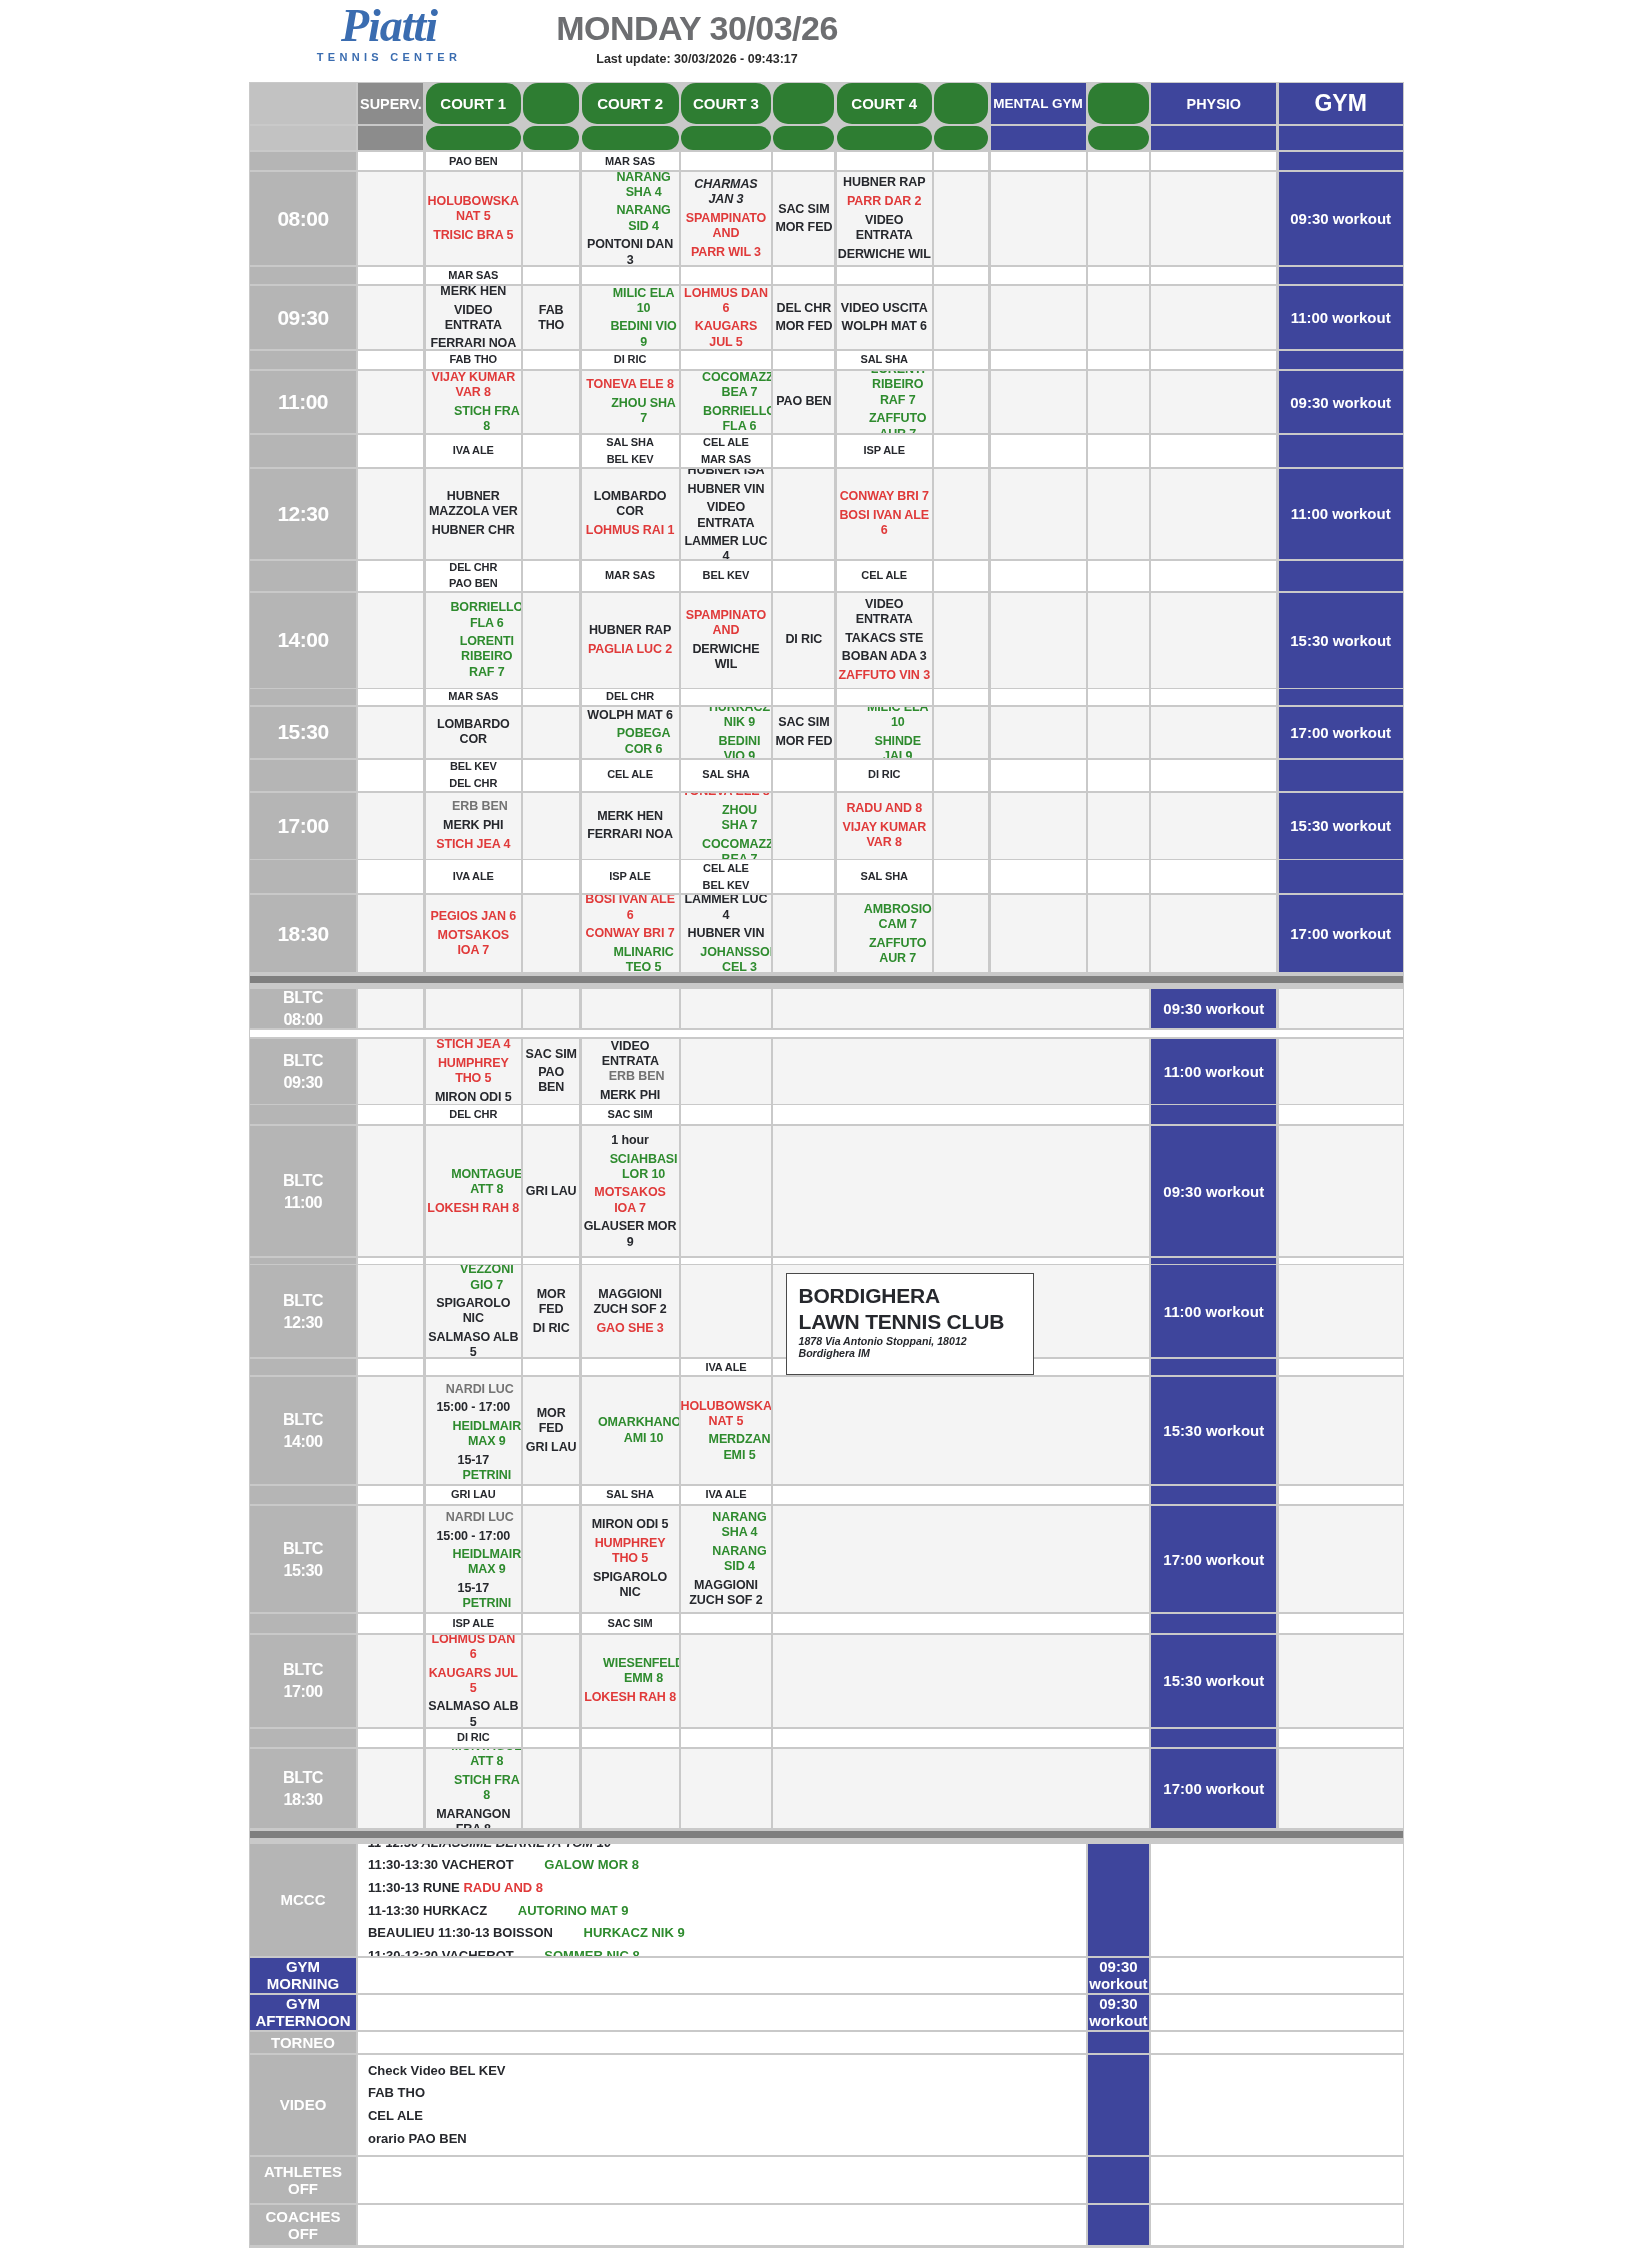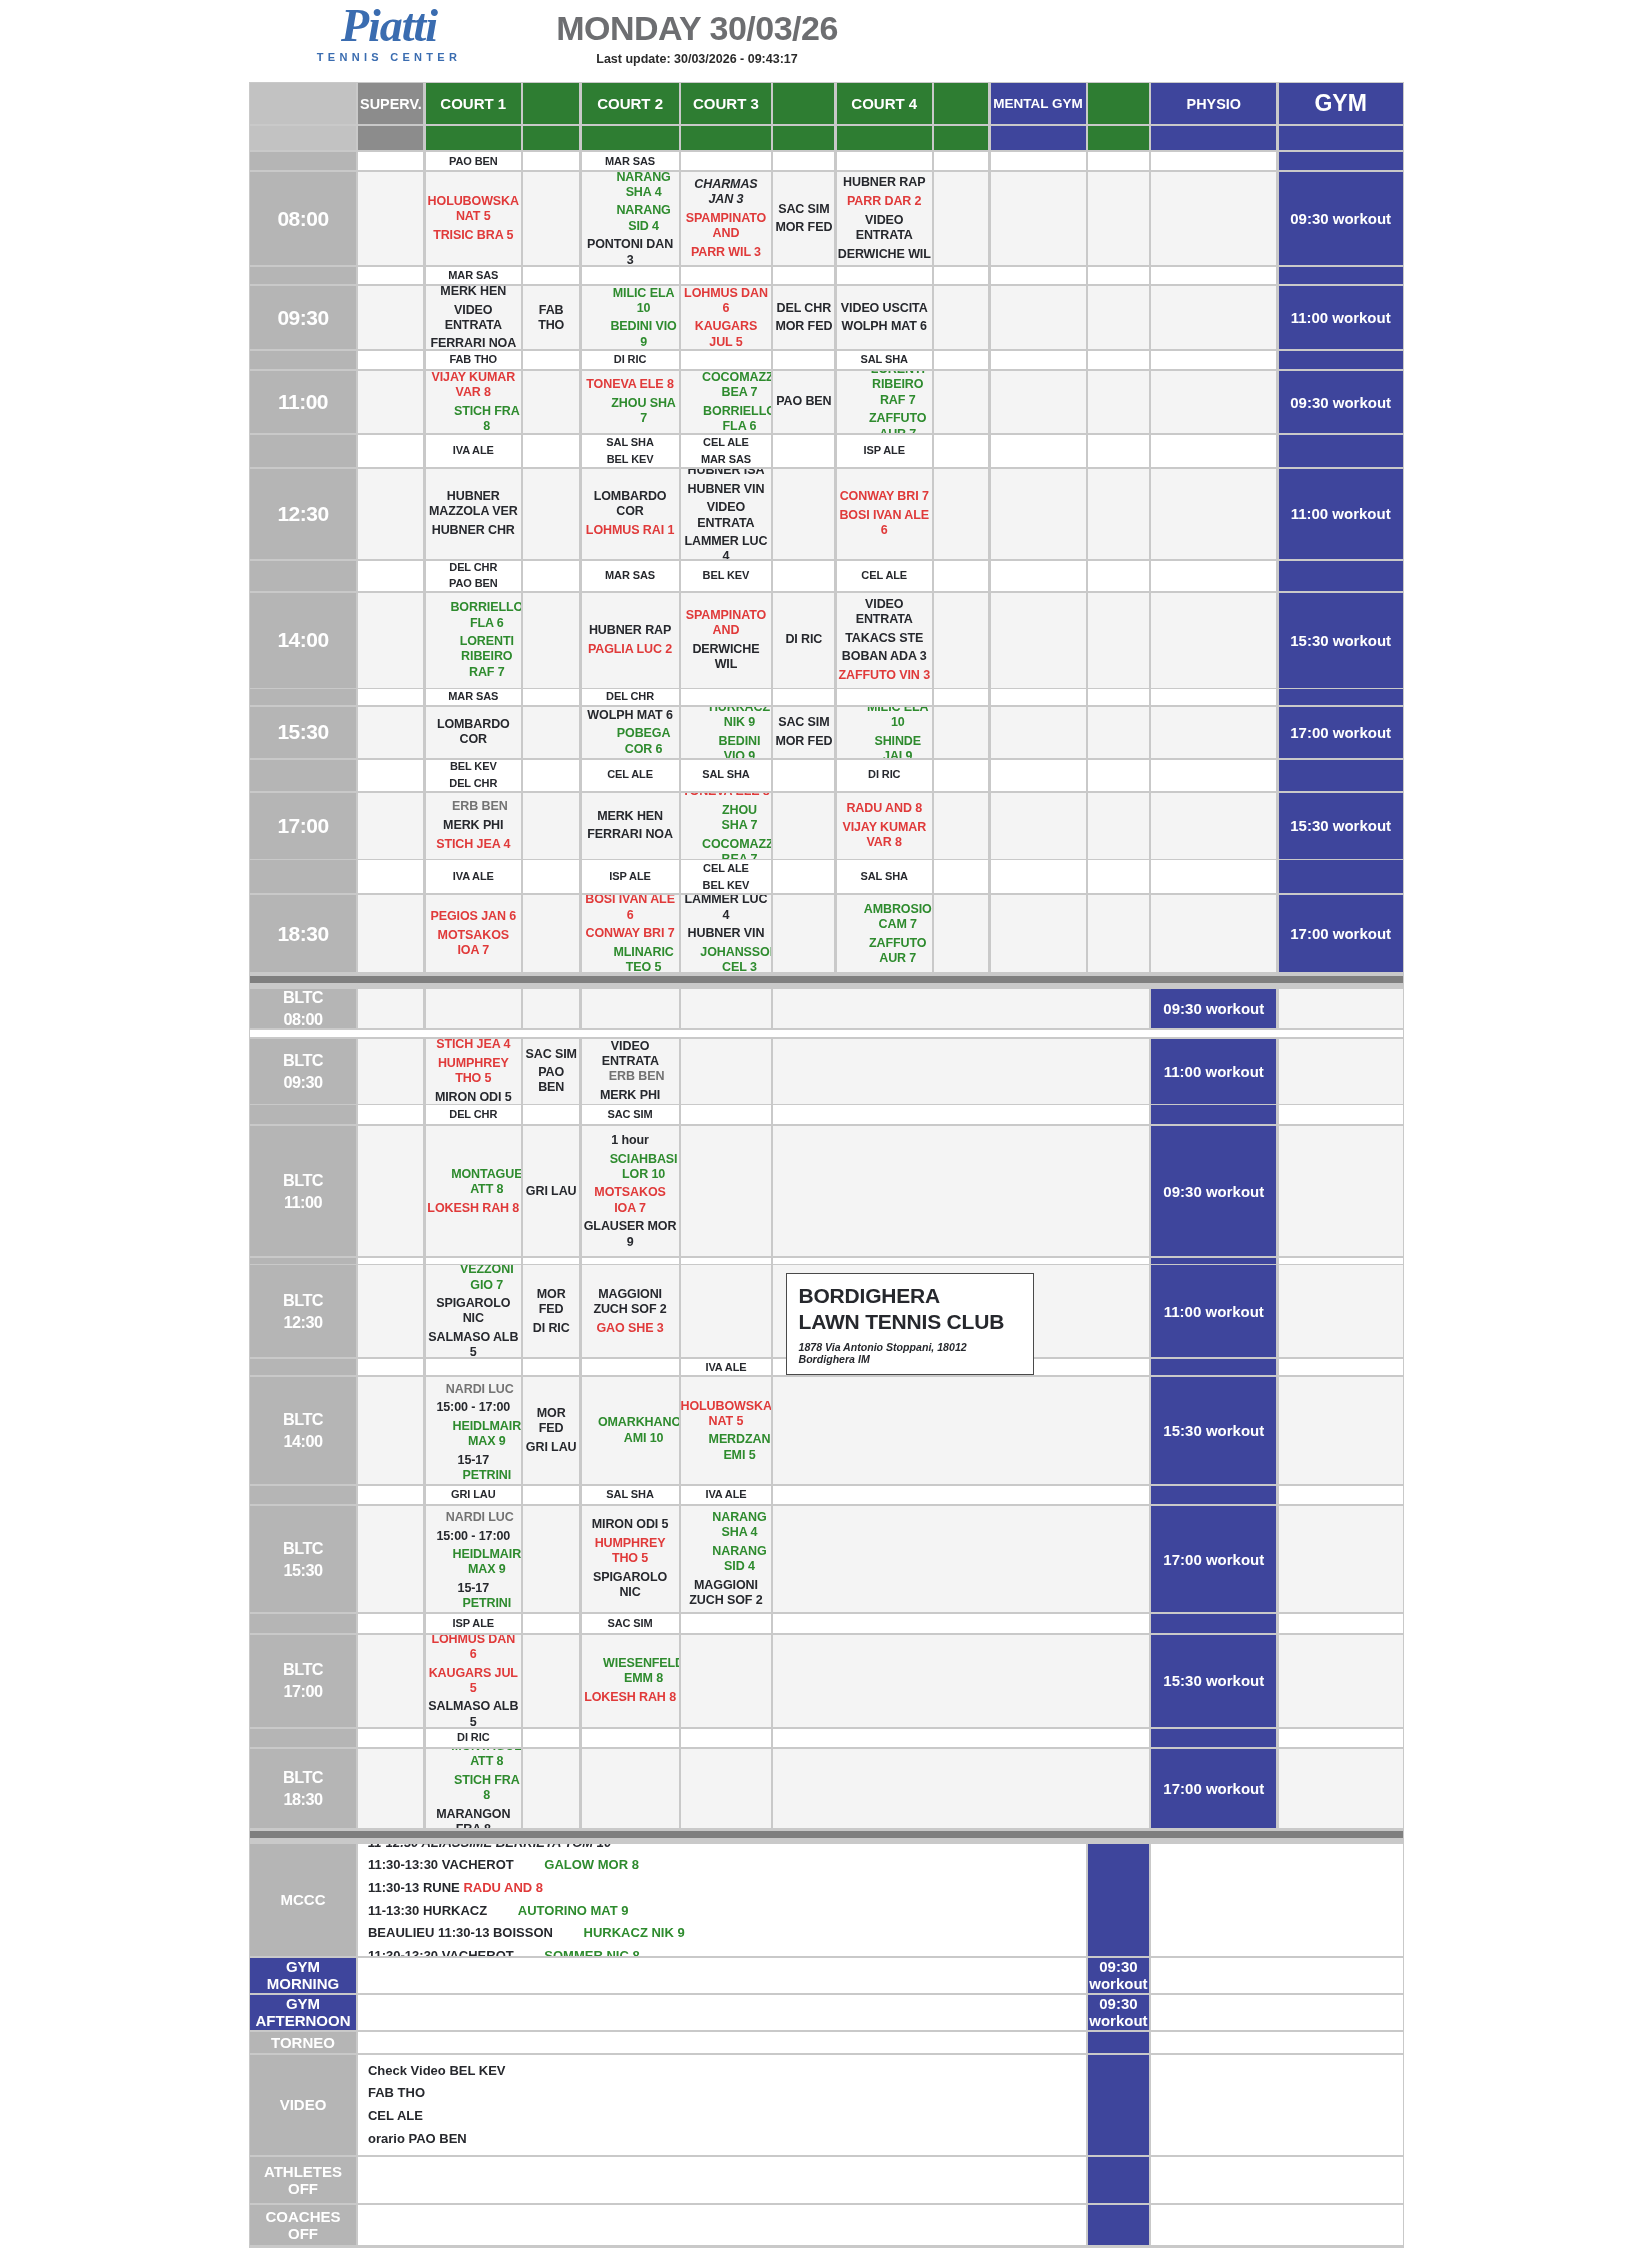--- a/index.html
+++ b/index.html
@@ -11,21 +11,21 @@
   .title{position:absolute;left:0;right:250px;top:8.7px;text-align:center;font-size:34px;color:#6d6e71;letter-spacing:-0.5px;}
   .lastupd{position:absolute;left:0;right:250px;top:52px;text-align:center;font-size:12.5px;color:#2b2b2b;font-weight:bold;}
   .tablewrap{margin-left:249px;width:1153px;background:#c9c9c9;padding:1px;}
   .gr{display:grid;grid-template-columns:106px 65px 95px 56px 97px 90px 61px 95px 54px 95px 61px 125px 124px;column-gap:2.4px;margin-bottom:1.9px;}
   .cell{display:flex;flex-direction:column;align-items:center;justify-content:center;text-align:center;gap:3.4px;padding:1.9px 1px;box-sizing:border-box;overflow:hidden;}
   .left{align-items:flex-start;text-align:left;padding-left:9.6px;gap:5.8px;}
   .bgm{background:#f4f4f4;} .bgt{background:#ffffff;}
   .timec{background:#b5b5b5;color:#fff;font-size:21px;letter-spacing:-0.5px;}
   .timec .sm{font-size:16.3px;line-height:1.15;}
   .ltgray{background:#c2c2c2;} .dkgray{background:#8c8c8c;color:#fff;font-size:14.4px;}
-  .green{background:#2e7d32;color:#fff;font-size:15px;}
+  .green{background:#2e7d32;color:#fff;font-size:15px;border-radius:15px;}
   .blue{background:#3e459c;color:#fff;font-size:14.4px;}
   .blue.big{font-size:23px;}
   .blue.wk{font-size:15px;font-weight:bold;}
   .mh{font-size:13.5px;line-height:1.15;}
   .c1{grid-column:1}.c2{grid-column:2}.c3{grid-column:3}.c4{grid-column:4}.c5{grid-column:5}.c6{grid-column:6}.c7{grid-column:7}.c8{grid-column:8}.c9{grid-column:9}.c10{grid-column:10}.c11{grid-column:11}.c12{grid-column:12}.c13{grid-column:13}
   .mrg{grid-column:7 / span 5;}
   .widebtm{grid-column:2 / span 9;}
   .rightbtm{grid-column:12 / span 2;}
   .e{font-size:12.5px;line-height:1.22;letter-spacing:-0.1px;}
   .thin .e{font-size:11px;}
@@ -41,21 +41,21 @@
   .h-bt4 .cell{height:18px}.h-b1530 .cell{height:106px}.h-bt5 .cell{height:19px}.h-b1700 .cell{height:92px}
   .h-bt6 .cell{height:18px}.h-b1830 .cell{height:79px}
   .h-mccc .cell{height:112px}.h-gm .cell{height:35px}.h-ga .cell{height:35px}.h-torneo .cell{height:21.6px}
   .h-video .cell{height:100px}.h-ath .cell{height:46px}.h-coach .cell{height:40px}
   .divider{height:6.7px;background:#7f7f7f;margin:3.8px 0 5.8px 0;}
   .wgaprow{height:7.2px;background:#fff;margin-bottom:1.9px;}
   .bltclab{font-size:16px;line-height:1.2;}
   .btmlab{font-size:15px;line-height:1.15;}
   .graylab{background:#b5b5b5;color:#fff;}
   .mcline{font-size:13px;line-height:1.3;}
-  .bord{position:absolute;left:786px;top:1273px;width:248px;height:102px;background:#fff;border:1.9px solid #4a4a4a;box-sizing:border-box;padding:8.7px 11.5px;display:flex;flex-direction:column;justify-content:space-between;z-index:5;}
+  .bord{position:absolute;left:786px;top:1273px;width:248px;height:102px;background:#fff;border:1.9px solid #4a4a4a;box-sizing:border-box;padding:8.7px 11.5px;display:flex;flex-direction:column;z-index:5;}
   .bord-title{font-size:21px;line-height:1.25;letter-spacing:-0.2px;}
   .bord-addr{font-size:10.6px;font-style:italic;font-weight:bold;}
 </style>
 </head>
 <body>
 
 <div class="top">
   <div class="logo">
     <div class="logo-script">Piatti</div>
     <div class="logo-sub">TENNIS CENTER</div>

